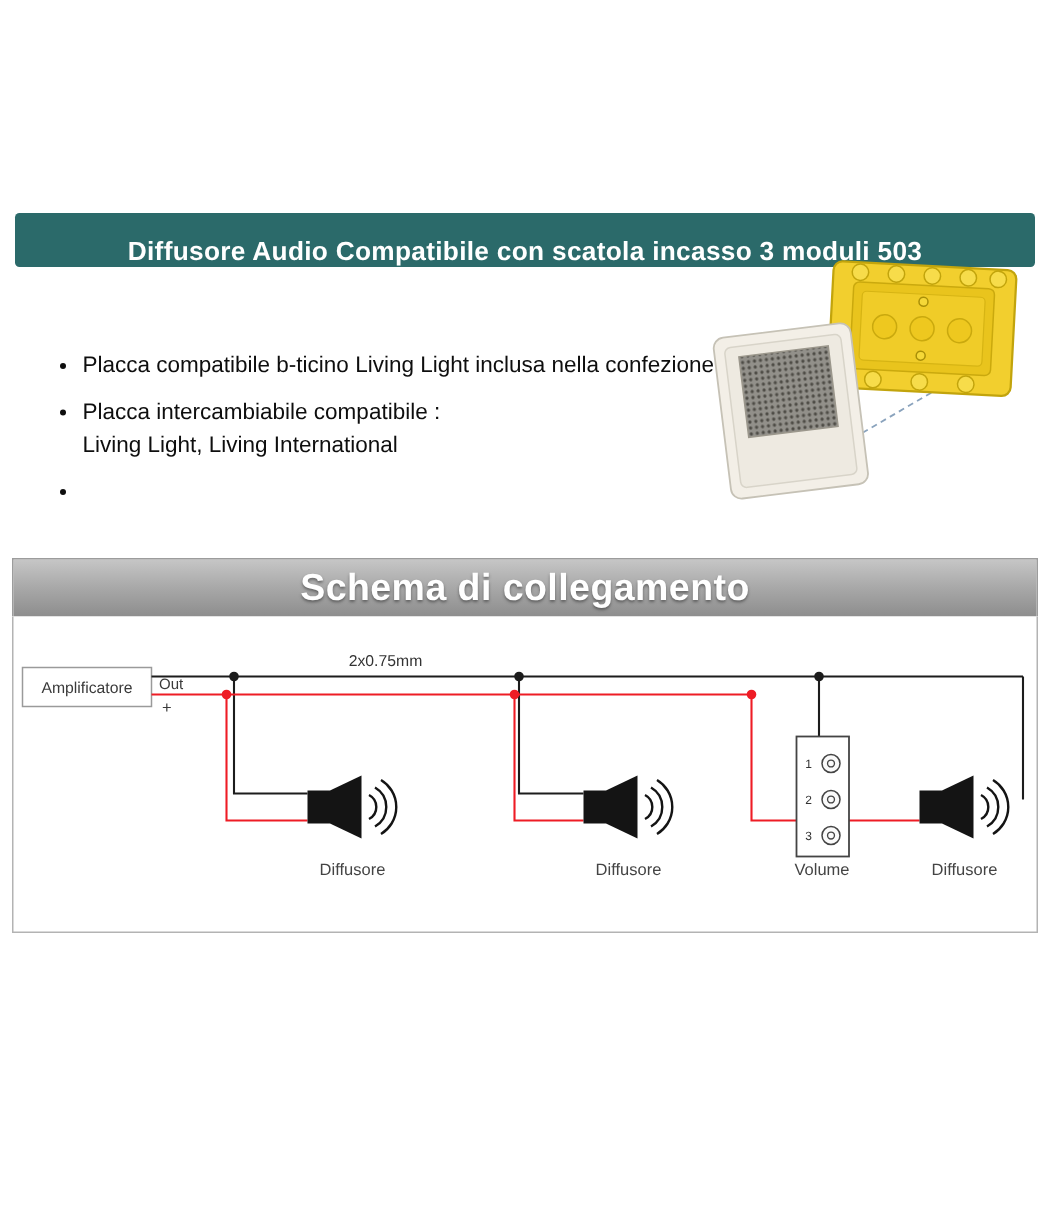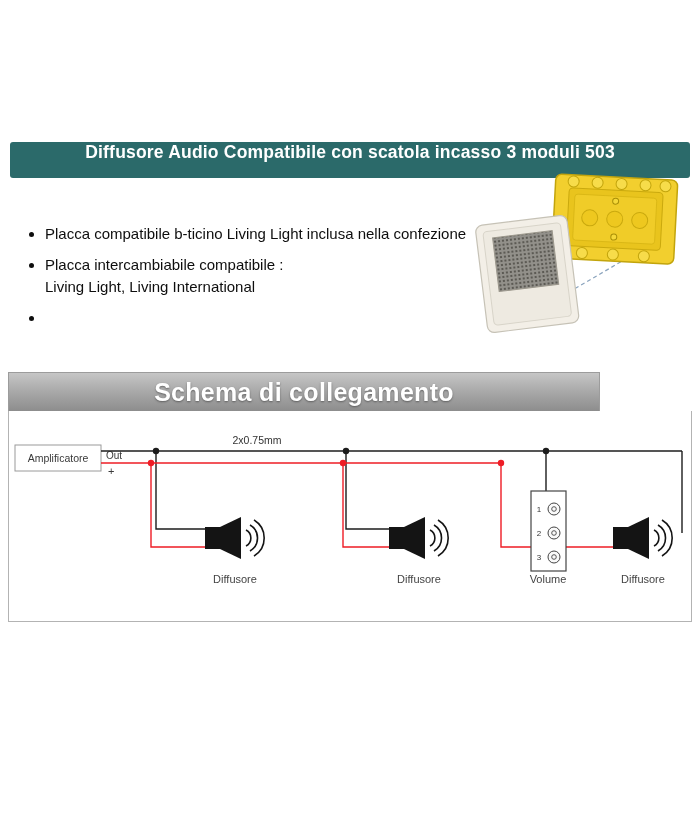--- a/index.html
+++ b/index.html
@@ -1,31 +1,31 @@
 <!DOCTYPE html>
 <html><head>
 <meta charset="utf-8">
 <style>
   *{box-sizing:border-box}
   html,body{margin:0;padding:0;background:#fff}
   body{font-family:"Liberation Sans",sans-serif}
   .page{position:relative;width:700px;height:817px;background:#fff;overflow:hidden}
 
   .header-bar{position:absolute;left:10px;top:142px;width:680px;height:36px;
-    background:#2b6a6a;border-radius:3px;display:flex;align-items:flex-start;justify-content:center}
+    background:#2b6a6a;border-radius:3px;display:flex;align-items:flex-end;justify-content:center}
   .header-bar span{color:#fff;font-size:17.5px;font-weight:700;letter-spacing:.2px;white-space:nowrap}
 
-  .features{position:absolute;left:18px;top:222px;width:466px;margin:1px;
+  .features{position:absolute;left:18px;top:222px;width:466px;margin:11px;
     padding:0 0 0 26px;font-size:15px;color:#0e0e0e;list-style:disc}
   .features li{margin-bottom:8px;line-height:1.5}
   .features strong{font-weight:400}
 
   .product-visual{position:absolute;left:472px;top:164px;width:222px;height:202px}
 
-  .schema-banner{position:absolute;left:8px;top:372px;width:592px;height:39px;
+  .schema-banner{position:absolute;left:8px;top:372px;width:684px;height:39px;
     border:1px solid #9c9c9c;border-bottom:none;
     background:linear-gradient(180deg,#c6c6c6 0%,#a9a9a9 48%,#8d8d8d 100%);
     display:flex;align-items:center;justify-content:center}
   .schema-banner span{color:#fff;font-size:25px;font-weight:700;
     text-shadow:0 1px 2px rgba(55,55,55,.6);letter-spacing:.3px}
 
   .diagram{position:absolute;left:8px;top:411px;width:684px;height:211px;
     border:1px solid #b3b3b3;border-top:none;background:#fff}
 
   svg text{font-family:"Liberation Sans",sans-serif}

